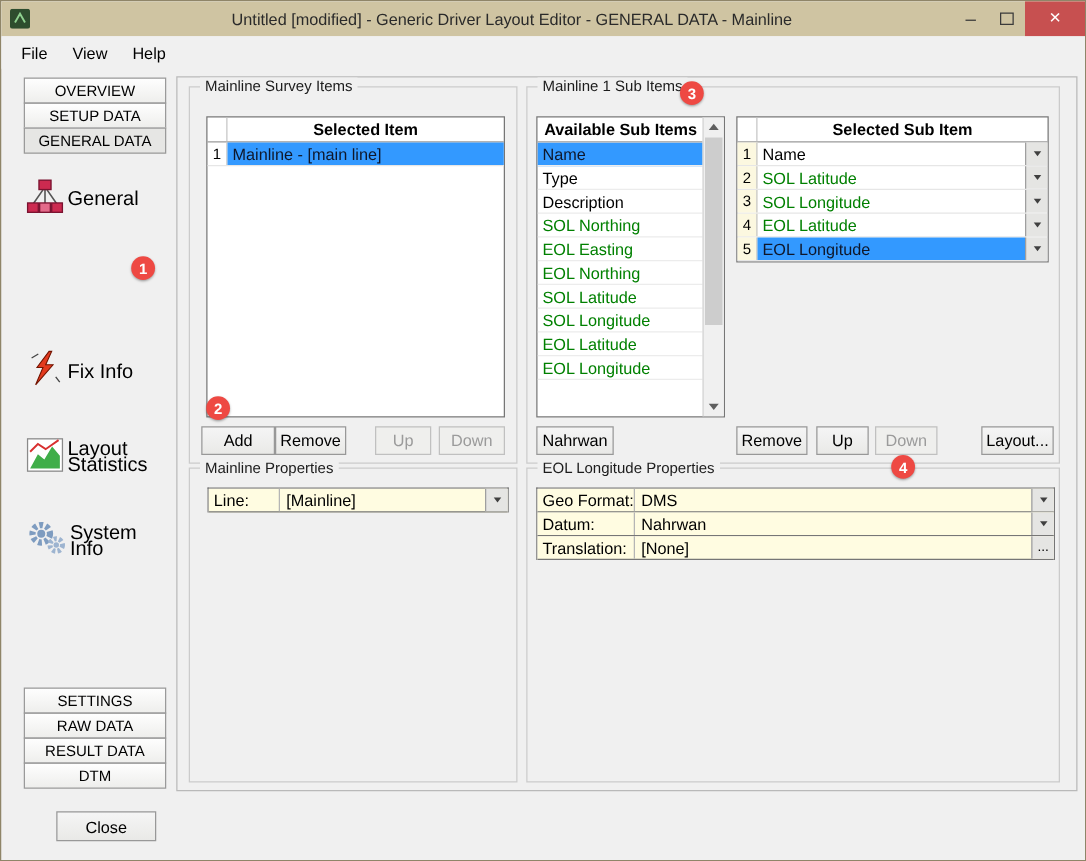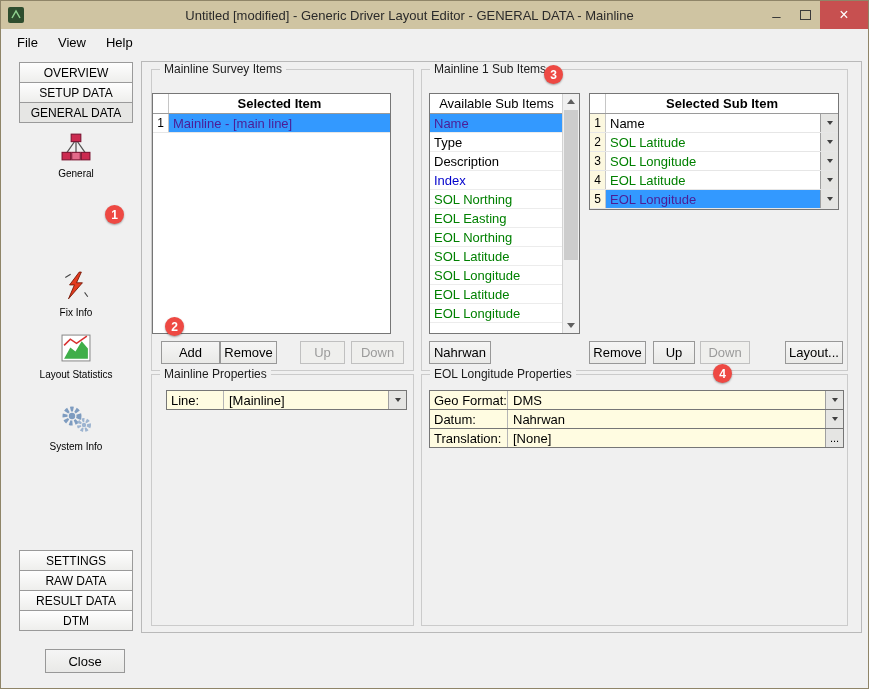--- a/index.html
+++ b/index.html
@@ -26,22 +26,22 @@
 
   
   .main-panel{position:absolute;left:140px;top:60px;width:721px;height:572px;
               border:1px solid #b9b9b9;background:#f0f0f0;box-sizing:border-box}
 
   
   .flat-btn{position:absolute;left:18px;width:114px;height:21px;box-sizing:border-box;
             background:linear-gradient(#fefefe,#eeeeec);border:1px solid #9a9a9a;
             font-size:12px;display:flex;align-items:center;justify-content:center}
   .flat-btn.active{background:#e6e6e4}
-  .nav-item{position:absolute;left:20px;width:110px;display:flex;flex-direction:column;
-            align-items:center;font-size:10px;text-align:center;gap:3px;padding-top:4px;box-sizing:border-box}
+  .nav-item{position:absolute;left:20px;width:110px;display:flex;flex-direction:row;
+            align-items:center;font-size:16px;text-align:left;gap:3px;padding-top:4px;box-sizing:border-box}
   .nav-item.active{border:1px solid #96a4b5;background:#ebebe9}
   .nav-label{line-height:13px;width:78px}
 
   
   .btn{position:absolute;height:23px;box-sizing:border-box;color:#000;
        background:linear-gradient(#f5f5f5,#e9e9e7);border:1px solid #989898;
        font-size:13px;display:flex;align-items:center;justify-content:center}
   .btn.disabled{color:#9b9b9b;border-color:#c0c0c0;background:#efefed}
 
   
@@ -55,30 +55,30 @@
   .t-hnum{width:15px;border-right:1px solid #c6c6c6}
   .t-hlabel{flex:1;display:flex;align-items:center;justify-content:center}
   .t-row{display:flex;height:18px;border-bottom:1px solid #e6e6e6;align-items:stretch}
   .t-num{width:15px;display:flex;align-items:center;justify-content:center;border-right:1px solid #c6c6c6;font-size:12px}
   .t-num.cream{background:#fcf8e0}
   .t-cell{flex:1;display:flex;align-items:center;padding-left:4px;overflow:hidden;white-space:nowrap}
   .combo-btn{width:17px;background:#e5e5e3;border-left:1px solid #9f9f9f;
              display:flex;align-items:center;justify-content:center}
 
   .list{position:absolute;background:#fff;border:1px solid #767676;box-sizing:border-box;font-size:13px}
-  .list-header{position:absolute;left:0;top:0;right:16px;height:19px;font-weight:normal;
+  .list-header{position:absolute;left:0;top:0;right:16px;height:19px;font-weight:bold;
                display:flex;align-items:center;justify-content:center;border-bottom:1px solid #9a9a9a}
   .list-body{position:absolute;left:0;top:20px;right:16px;bottom:0;overflow:hidden}
   .list-item{height:18px;display:flex;align-items:center;padding-left:4px;
              border-bottom:1px solid #ececec;white-space:nowrap}
 
   .c-green{color:var(--green_item,#008000)}
   .c-blue{color:var(--blue_item,#0000cc)}
   .c-black{color:#000}
-  .c-selected{background:var(--selection,#3399ff);color:#4c1d95}
+  .c-selected{background:var(--selection,#3399ff);color:#0f172a}
 
   
   .scrollbar{position:absolute;top:0;right:0;bottom:0;width:16px;background:#f0f0f0;border-left:1px solid #d4d4d4}
   .sb-up{position:absolute;top:0;left:0;width:100%;height:15px;display:flex;align-items:center;justify-content:center}
   .sb-down{position:absolute;bottom:0;left:0;width:100%;height:15px;display:flex;align-items:center;justify-content:center}
   .sb-thumb{position:absolute;left:1px;right:1px;top:16px;height:150px;background:#cdcdcd}
   .tri-up{width:0;height:0;border-left:4px solid transparent;border-right:4px solid transparent;border-bottom:5px solid #5f5f5f}
   .tri-down{width:0;height:0;border-left:4px solid transparent;border-right:4px solid transparent;border-top:5px solid #5f5f5f}
   .tri-sm{width:0;height:0;border-left:3px solid transparent;border-right:3px solid transparent;border-top:4px solid #404040}
 
@@ -180,21 +180,21 @@
   <div class="flat-btn" style="top:569px">RAW DATA</div>
   <div class="flat-btn" style="top:589px">RESULT DATA</div>
   <div class="flat-btn" style="top:609px">DTM</div>
 
   <div class="btn" style="left:44px;top:648px;width:80px;height:24px">Close</div>
 
   <div class="groupbox" style="left:150px;top:68px;width:263px;height:302px">
     <span class="gb-caption">Mainline Survey Items</span>
   </div>
 
-  <div class="table" style="left:151px;top:92px;width:239px;height:241px">
+  <div class="table" style="left:164px;top:92px;width:239px;height:241px">
     <div class="t-header">
       <div class="t-hnum"></div>
       <div class="t-hlabel">Selected Item</div>
     </div>
     <div class="t-row">
       <div class="t-num">1</div>
       <div class="t-cell c-selected">Mainline -  [main line]</div>
     </div>
   </div>
 
@@ -220,21 +220,20 @@
   <div class="groupbox" style="left:420px;top:68px;width:427px;height:302px">
     <span class="gb-caption">Mainline 1 Sub Items</span>
   </div>
 
   <div class="list" style="left:428px;top:92px;width:151px;height:241px">
     <div class="list-header">Available Sub Items</div>
     <div class="list-body">
       <div class="list-item c-selected">Name</div>
       <div class="list-item c-black">Type</div>
       <div class="list-item c-black">Description</div>
-      <div class="list-item c-blue">Index</div>
       <div class="list-item c-green">SOL Northing</div>
       <div class="list-item c-green">EOL Easting</div>
       <div class="list-item c-green">EOL Northing</div>
       <div class="list-item c-green">SOL Latitude</div>
       <div class="list-item c-green">SOL Longitude</div>
       <div class="list-item c-green">EOL Latitude</div>
       <div class="list-item c-green">EOL Longitude</div>
     </div>
     <div class="scrollbar">
       <div class="sb-up">

